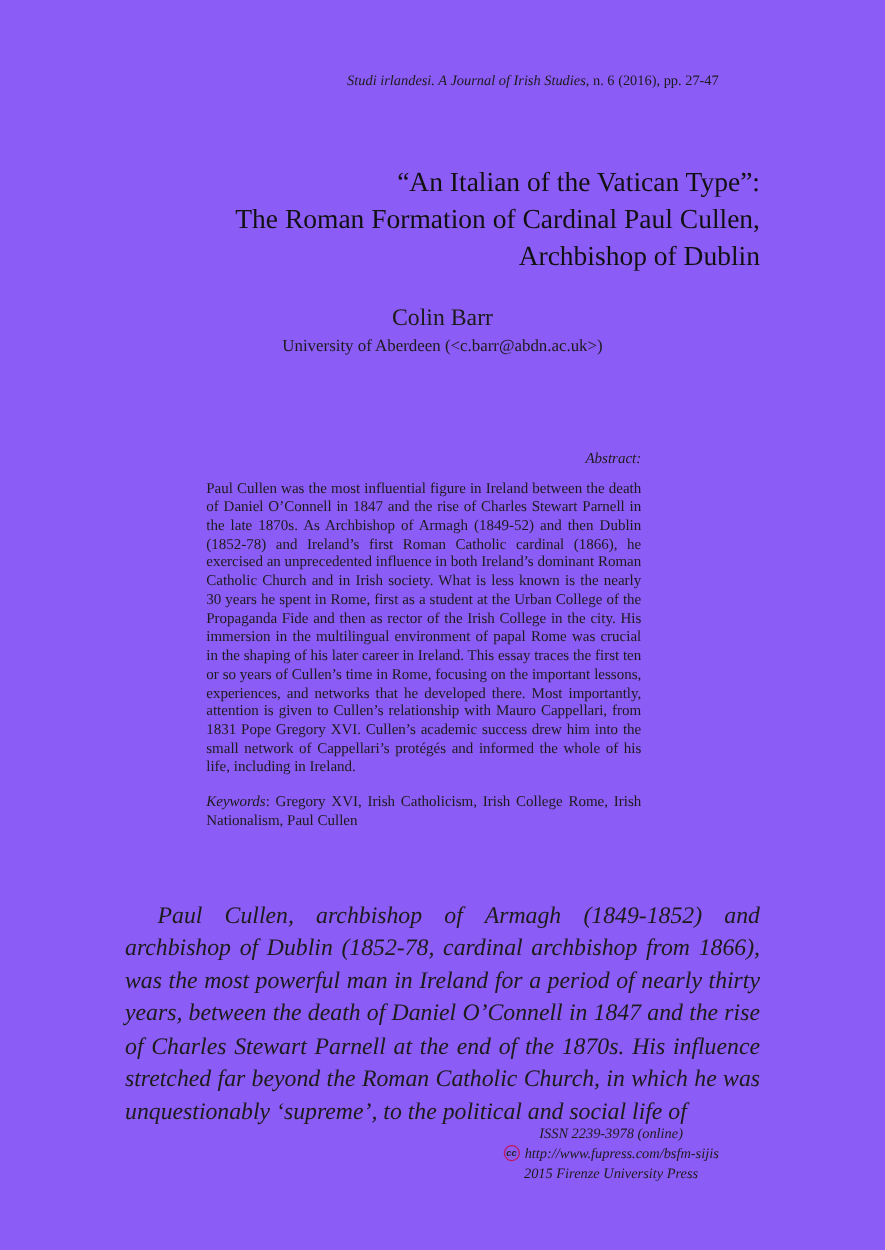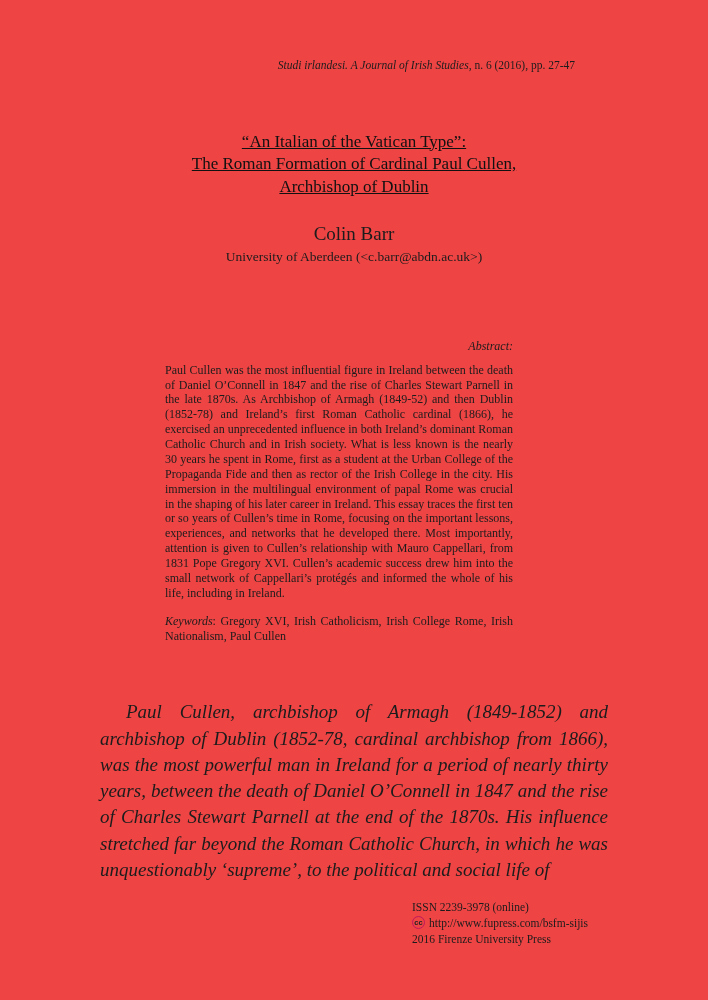--- a/index.html
+++ b/index.html
@@ -7,44 +7,43 @@
     padding: 0;
     background: #ffffff;
   }
   .page {
     position: relative;
     width: 708px;
     height: 1000px;
     box-sizing: border-box;
     margin: 0 auto;
     padding: 58px 100px 40px 100px;
-    background: #ef4444;
+    background: #8b5cf6;
     font-family: "Liberation Serif", serif;
     color: #1c1c1c;
     overflow: hidden;
   }
 
   
   .journal-header {
     text-align: right;
     font-size: 11.5px;
     line-height: 1.35;
     margin-right: 33px;
   }
   .journal-header .journal-name { font-style: italic; }
 
   
   .article-title {
     margin: 57px 0 0 0;
-    font-size: 17px;
+    font-size: 22px;
     font-weight: normal;
     line-height: 1.35;
-    text-align: center;
+    text-align: right;
     color: #111;
-    text-decoration: underline;
   }
 
   
   .author-block {
     margin-top: 22px;
     text-align: center;
     line-height: 1.4;
   }
   .author-name {
     font-size: 19px;
@@ -80,25 +79,26 @@
     font-style: italic;
   }
   .body-text p {
     margin: 0;
     text-indent: 26px;
   }
 
   
   .page-footer {
     position: absolute;
-    right: 120px;
+    right: 133px;
     bottom: 53px;
-    text-align: left;
+    text-align: center;
     font-size: 11.5px;
     line-height: 1.4;
+    font-style: italic;
   }
   .license-line {
     display: flex;
     align-items: center;
     justify-content: flex-end;
     gap: 4px;
   }
   .cc-badge {
     display: inline-flex;
     align-items: center;
@@ -147,16 +147,16 @@
   <section class="body-text">
     <p>Paul Cullen, archbishop of Armagh (1849-1852) and archbishop of Dublin (1852-78, cardinal archbishop from 1866), was the most powerful man in Ireland for a period of nearly thirty years, between the death of Daniel O’Connell in 1847 and the rise of Charles Stewart Parnell at the end of the 1870s. His influence stretched far beyond the Roman Catholic Church, in which he was unquestionably ‘supreme’, to the political and social life of</p>
   </section>
 
   <footer class="page-footer">
     <div>ISSN 2239-3978 (online)</div>
     <div class="license-line">
       <span class="cc-badge">cc</span>
       <span>http://www.fupress.com/bsfm-sijis</span>
     </div>
-    <div>2016 Firenze University Press</div>
+    <div>2015 Firenze University Press</div>
   </footer>
 
 </div>
 
 </body></html>

